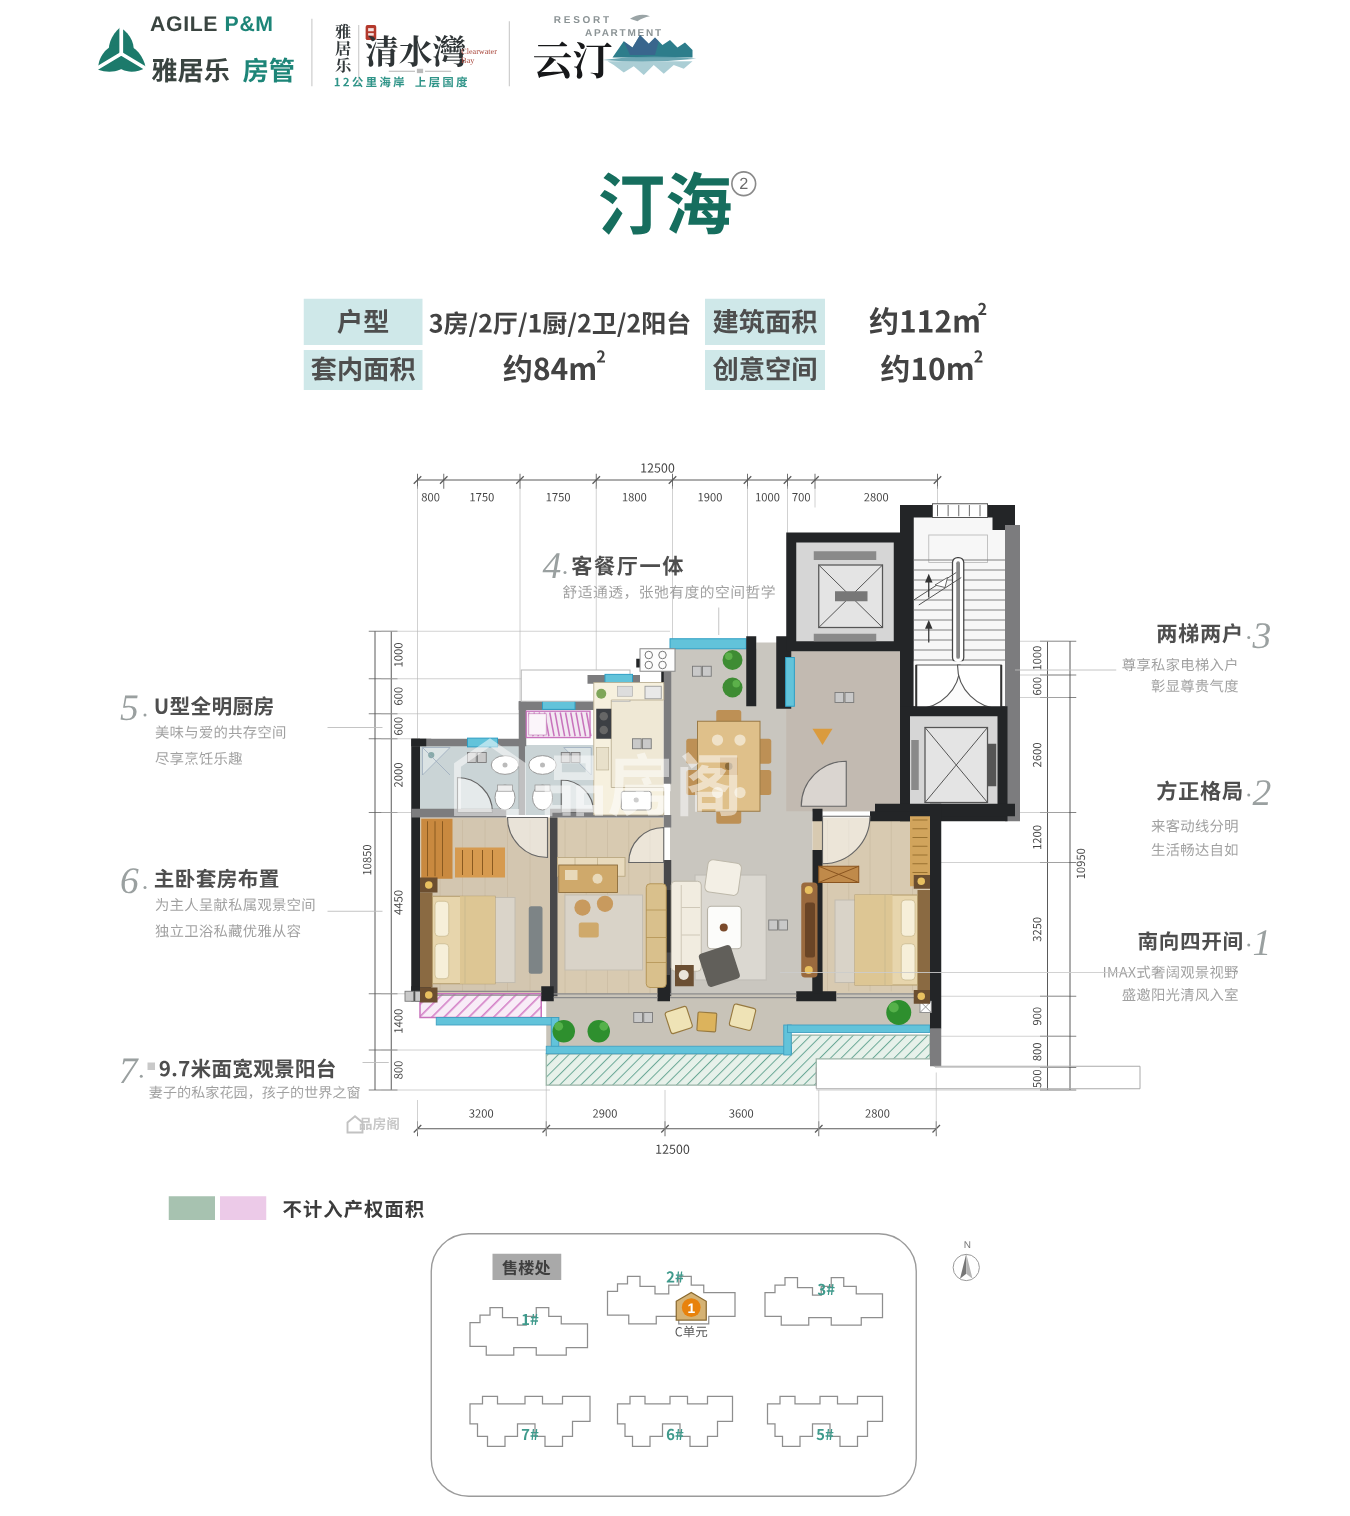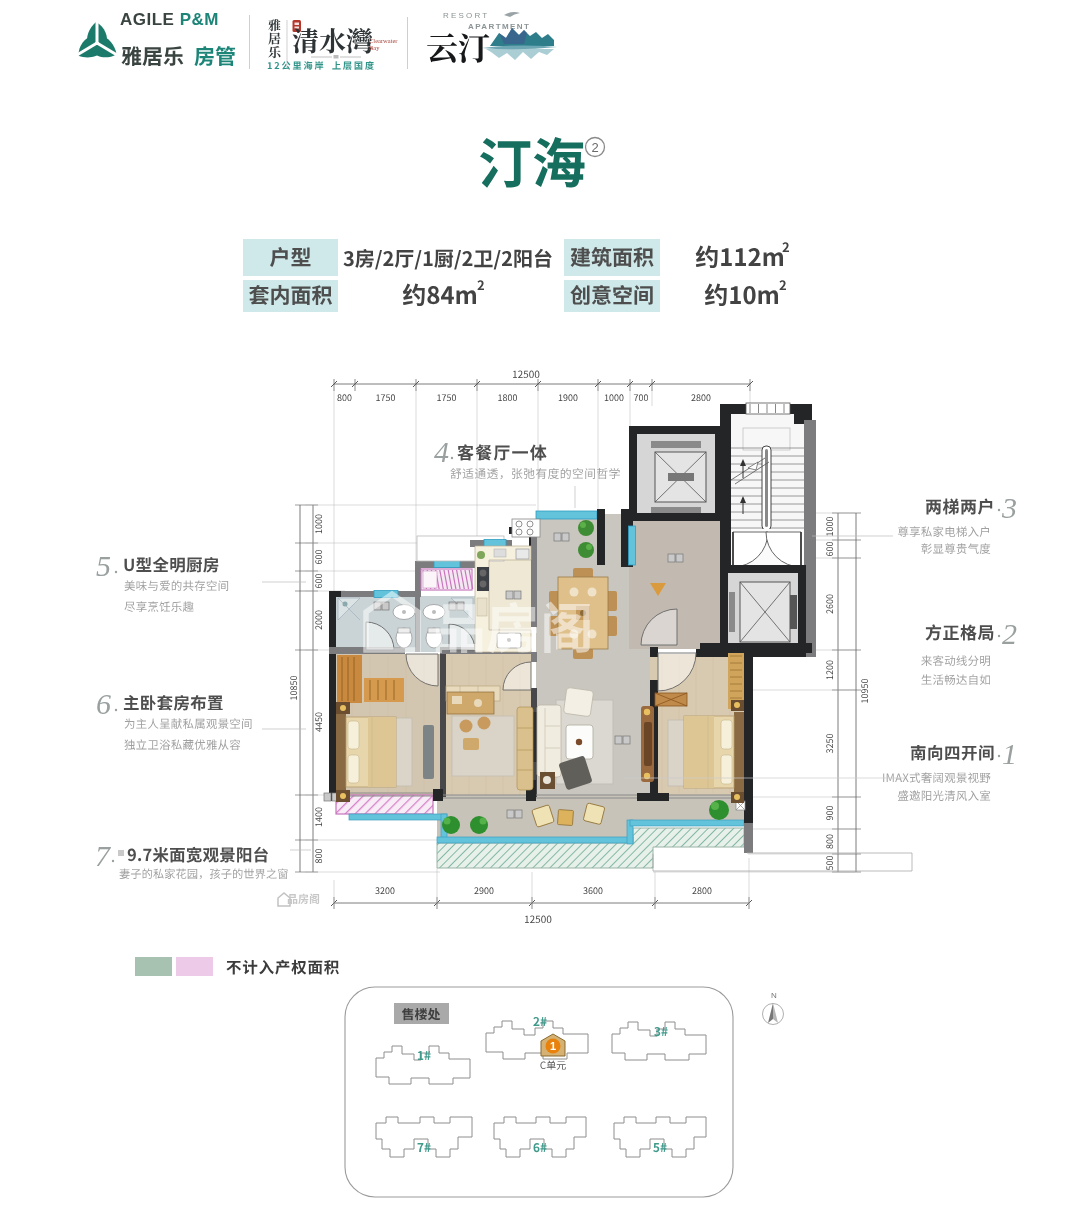--- a/index.html
+++ b/index.html
@@ -45,21 +45,21 @@
     <line x1="74" y1="40" x2="95" y2="40" stroke="#999" stroke-width=".6"></line>
     <rect x="67.5" y="38" width="5" height="3.5" fill="#bbb"></rect>
 </svg>
 
 <svg style="position:absolute;left:267px;top:59px" width="145" height="14" viewBox="0 0 145 14">
     <path fill="#2f9488" transform="translate(0 10)" d="M0.8 0.0L4.8 0.0L4.8 -1.1L3.6 -1.1L3.6 -6.8L2.6 -6.8C2.1 -6.5 1.7 -6.4 1.0 -6.2L1.0 -5.4L2.2 -5.4L2.2 -1.1L0.8 -1.1ZM7.6 0.0L12.2 0.0L12.2 -1.1L10.7 -1.1C10.4 -1.1 9.9 -1.1 9.6 -1.1C10.8 -2.3 11.9 -3.6 11.9 -4.8C11.9 -6.1 11.0 -6.9 9.7 -6.9C8.8 -6.9 8.2 -6.6 7.5 -5.9L8.3 -5.2C8.6 -5.5 9.0 -5.9 9.5 -5.9C10.2 -5.9 10.6 -5.4 10.6 -4.8C10.6 -3.7 9.5 -2.4 7.6 -0.8ZM17.2 -7.6C16.7 -6.3 15.8 -5.0 14.8 -4.2C15.1 -4.0 15.6 -3.6 15.8 -3.4C16.8 -4.3 17.8 -5.8 18.4 -7.3ZM20.8 -7.7L19.7 -7.2C20.4 -5.9 21.5 -4.4 22.5 -3.4C22.7 -3.7 23.1 -4.2 23.4 -4.4C22.5 -5.2 21.4 -6.5 20.8 -7.7ZM15.8 0.4C16.3 0.2 16.9 0.1 21.4 -0.2C21.6 0.2 21.8 0.5 22.0 0.8L23.1 0.2C22.6 -0.6 21.8 -1.9 21.0 -3.0L19.9 -2.5C20.2 -2.1 20.5 -1.7 20.8 -1.3L17.3 -1.0C18.2 -2.0 19.0 -3.3 19.7 -4.6L18.5 -5.1C17.8 -3.5 16.7 -1.9 16.3 -1.5C15.9 -1.1 15.7 -0.9 15.4 -0.8C15.6 -0.5 15.8 0.1 15.8 0.4ZM27.9 -4.9L29.6 -4.9L29.6 -4.1L27.9 -4.1ZM30.6 -4.9L32.3 -4.9L32.3 -4.1L30.6 -4.1ZM27.9 -6.5L29.6 -6.5L29.6 -5.8L27.9 -5.8ZM30.6 -6.5L32.3 -6.5L32.3 -5.8L30.6 -5.8ZM26.5 -2.3L26.5 -1.3L29.5 -1.3L29.5 -0.5L25.9 -0.5L25.9 0.6L34.2 0.6L34.2 -0.5L30.7 -0.5L30.7 -1.3L33.8 -1.3L33.8 -2.3L30.7 -2.3L30.7 -3.1L33.5 -3.1L33.5 -7.5L26.8 -7.5L26.8 -3.1L29.5 -3.1L29.5 -2.3ZM37.3 -6.9C37.8 -6.6 38.6 -6.2 38.9 -5.9L39.5 -6.7C39.2 -7.0 38.4 -7.4 37.9 -7.7ZM36.8 -4.3C37.3 -4.0 38.0 -3.6 38.3 -3.3L38.9 -4.1C38.6 -4.4 37.9 -4.8 37.4 -5.1ZM37.0 0.1L38.0 0.7C38.4 -0.2 38.8 -1.3 39.2 -2.3L38.3 -2.9C37.9 -1.8 37.4 -0.6 37.0 0.1ZM41.7 -4.1C41.9 -4.0 42.1 -3.7 42.3 -3.5L41.1 -3.5L41.2 -4.4L42.0 -4.4ZM40.4 -7.8C40.1 -6.8 39.5 -5.7 38.9 -5.1C39.2 -4.9 39.7 -4.6 39.9 -4.5C40.0 -4.6 40.1 -4.8 40.2 -4.9C40.2 -4.5 40.1 -4.0 40.1 -3.5L39.1 -3.5L39.1 -2.5L39.9 -2.5C39.8 -1.8 39.7 -1.1 39.6 -0.6L43.4 -0.6C43.4 -0.4 43.4 -0.3 43.3 -0.3C43.2 -0.2 43.1 -0.1 43.0 -0.1C42.8 -0.1 42.4 -0.1 42.0 -0.2C42.2 0.1 42.3 0.5 42.3 0.7C42.7 0.8 43.2 0.8 43.5 0.7C43.8 0.7 44.0 0.6 44.2 0.3C44.3 0.1 44.4 -0.1 44.5 -0.6L45.2 -0.6L45.2 -1.5L44.6 -1.5L44.7 -2.5L45.4 -2.5L45.4 -3.5L44.7 -3.5L44.8 -4.8C44.8 -5.0 44.8 -5.3 44.8 -5.3L40.5 -5.3C40.6 -5.5 40.7 -5.7 40.8 -5.9L45.2 -5.9L45.2 -6.9L41.2 -6.9C41.3 -7.1 41.4 -7.3 41.5 -7.6ZM41.4 -2.3C41.7 -2.0 42.0 -1.7 42.2 -1.5L40.8 -1.5L40.9 -2.5L41.8 -2.5ZM42.4 -4.4L43.8 -4.4L43.7 -3.5L42.9 -3.5L43.1 -3.7C43.0 -3.8 42.7 -4.1 42.4 -4.4ZM42.2 -2.5L43.7 -2.5C43.7 -2.1 43.6 -1.8 43.6 -1.5L42.7 -1.5L43.0 -1.7C42.8 -1.9 42.5 -2.2 42.2 -2.5ZM48.5 -4.9L48.5 -3.2C48.5 -2.2 48.4 -0.9 47.7 0.0C47.9 0.1 48.4 0.5 48.6 0.7C49.4 -0.3 49.6 -2.0 49.6 -3.2L49.6 -3.9L56.1 -3.9L56.1 -4.9ZM49.8 -1.8L49.8 -0.9L52.4 -0.9L52.4 0.8L53.5 0.8L53.5 -0.9L56.3 -0.9L56.3 -1.8L53.5 -1.8L53.5 -2.5L55.8 -2.5L55.8 -3.5L50.2 -3.5L50.2 -2.5L52.4 -2.5L52.4 -1.8ZM51.5 -7.8L51.5 -6.4L49.6 -6.4L49.6 -7.5L48.5 -7.5L48.5 -5.4L55.7 -5.4L55.7 -7.5L54.5 -7.5L54.5 -6.4L52.7 -6.4L52.7 -7.8ZM68.6 -7.7L68.6 -0.7L65.3 -0.7L65.3 0.4L73.7 0.4L73.7 -0.7L69.8 -0.7L69.8 -3.9L73.0 -3.9L73.0 -5.1L69.8 -5.1L69.8 -7.7ZM78.7 -4.2L78.7 -3.3L83.9 -3.3L83.9 -4.2ZM78.0 -6.5L83.0 -6.5L83.0 -5.7L78.0 -5.7ZM76.9 -7.4L76.9 -4.7C76.9 -3.3 76.8 -1.2 76.0 0.2C76.3 0.3 76.8 0.6 77.0 0.8C77.9 -0.7 78.0 -3.1 78.0 -4.7L78.0 -4.8L84.2 -4.8L84.2 -7.4ZM82.1 -1.3L82.6 -0.5L79.9 -0.3C80.3 -0.7 80.6 -1.2 80.9 -1.6L83.1 -1.6ZM78.7 0.8C79.1 0.7 79.6 0.6 83.0 0.3C83.2 0.6 83.3 0.8 83.3 0.9L84.4 0.5C84.1 -0.1 83.5 -1.0 83.1 -1.6L84.6 -1.6L84.6 -2.6L78.2 -2.6L78.2 -1.6L79.5 -1.6C79.3 -1.1 78.9 -0.7 78.8 -0.6C78.7 -0.4 78.5 -0.2 78.3 -0.2C78.5 0.1 78.7 0.6 78.7 0.8ZM89.0 -2.1L89.0 -1.2L93.8 -1.2L93.8 -2.1L93.2 -2.1L93.7 -2.4C93.5 -2.6 93.2 -2.9 93.0 -3.2L93.5 -3.2L93.5 -4.1L91.9 -4.1L91.9 -5.0L93.7 -5.0L93.7 -5.9L89.1 -5.9L89.1 -5.0L90.9 -5.0L90.9 -4.1L89.4 -4.1L89.4 -3.2L90.9 -3.2L90.9 -2.1ZM92.2 -2.9C92.4 -2.6 92.7 -2.3 92.8 -2.1L91.9 -2.1L91.9 -3.2L92.8 -3.2ZM87.6 -7.5L87.6 0.8L88.7 0.8L88.7 0.4L94.2 0.4L94.2 0.8L95.3 0.8L95.3 -7.5ZM88.7 -0.7L88.7 -6.4L94.2 -6.4L94.2 -0.7ZM101.4 -5.8L101.4 -5.2L100.2 -5.2L100.2 -4.3L101.4 -4.3L101.4 -2.9L105.2 -2.9L105.2 -4.3L106.6 -4.3L106.6 -5.2L105.2 -5.2L105.2 -5.8L104.1 -5.8L104.1 -5.2L102.4 -5.2L102.4 -5.8ZM104.1 -4.3L104.1 -3.7L102.4 -3.7L102.4 -4.3ZM104.4 -1.6C104.1 -1.3 103.7 -1.1 103.2 -0.9C102.7 -1.1 102.3 -1.3 102.0 -1.6ZM100.2 -2.5L100.2 -1.6L101.2 -1.6L100.8 -1.5C101.2 -1.1 101.5 -0.8 102.0 -0.5C101.3 -0.3 100.6 -0.2 99.8 -0.2C99.9 0.1 100.1 0.5 100.2 0.8C101.3 0.6 102.3 0.5 103.2 0.1C104.0 0.5 105.0 0.7 106.2 0.8C106.3 0.5 106.6 0.1 106.8 -0.1C106.0 -0.2 105.2 -0.3 104.5 -0.5C105.2 -0.9 105.7 -1.5 106.1 -2.2L105.4 -2.5L105.2 -2.5ZM102.1 -7.6C102.2 -7.5 102.3 -7.2 102.3 -7.0L98.9 -7.0L98.9 -4.6C98.9 -3.2 98.8 -1.1 98.1 0.3C98.4 0.4 98.9 0.6 99.1 0.8C99.9 -0.7 100.0 -3.0 100.0 -4.6L100.0 -6.0L106.6 -6.0L106.6 -7.0L103.6 -7.0C103.5 -7.3 103.4 -7.6 103.2 -7.9Z"></path>
   </svg>
 
 <div style="position:absolute;left:407px;top:17px;width:1px;height:52px;background:#cfcfcf"></div>
 
-<div style="position:absolute;left:443px;top:11px;font-size:8px;letter-spacing:2.2px;color:#8c9496;font-weight:normal">RESORT</div>
+<div style="position:absolute;left:443px;top:11px;font-size:8px;letter-spacing:2.2px;color:#8c9496;font-weight:bold">RESORT</div>
 <div style="position:absolute;left:468px;top:22px;font-size:8px;letter-spacing:1.4px;color:#8c9496;font-weight:bold">APARTMENT</div>
 
 <svg style="position:absolute;left:420px;top:8px" width="160" height="64" viewBox="0 0 160 64">
     <path fill="#17181a" transform="translate(6 52)" d="M23.6 -26.8L21.4 -24.0L4.4 -24.0L4.6 -23.0L26.9 -23.0C27.4 -23.0 27.7 -23.2 27.8 -23.6C26.3 -24.9 23.6 -26.8 23.6 -26.8ZM19.6 -10.0L19.3 -9.8C21.0 -7.8 22.8 -5.3 24.1 -2.8C17.2 -2.5 10.7 -2.3 6.8 -2.3C10.7 -4.7 15.4 -8.6 17.6 -11.6C18.3 -11.5 18.7 -11.7 18.9 -12.0L14.7 -14.2L30.1 -14.2C30.6 -14.2 30.9 -14.4 31.0 -14.8C29.4 -16.1 26.8 -18.1 26.8 -18.1L24.5 -15.1L1.1 -15.1L1.4 -14.2L13.6 -14.2C12.0 -10.7 7.9 -4.9 5.2 -3.0C4.8 -2.8 3.8 -2.5 3.8 -2.5L5.2 2.3C5.6 2.2 6.0 2.0 6.3 1.5C14.0 0.3 20.2 -0.9 24.6 -1.8C25.2 -0.5 25.8 0.8 26.1 2.1C30.6 5.5 33.5 -4.3 19.6 -10.0ZM35.7 -26.4L35.5 -26.2C36.7 -25.0 38.1 -23.0 38.6 -21.2C42.1 -19.0 44.8 -25.7 35.7 -26.4ZM33.2 -19.2L32.9 -19.0C34.0 -17.9 35.2 -16.1 35.5 -14.4C38.8 -12.2 41.6 -18.5 33.2 -19.2ZM34.8 -6.8C34.5 -6.8 33.3 -6.8 33.3 -6.8L33.3 -6.2C34.0 -6.1 34.6 -6.0 35.1 -5.7C35.8 -5.2 36.0 -2.2 35.4 1.2C35.6 2.4 36.4 2.9 37.2 2.9C38.7 2.9 39.8 1.8 39.9 0.2C40.0 -2.7 38.7 -3.8 38.6 -5.5C38.6 -6.3 38.8 -7.5 39.1 -8.6C39.6 -10.3 42.0 -17.4 43.3 -21.2L42.8 -21.4C36.6 -8.6 36.6 -8.6 35.8 -7.5C35.5 -6.8 35.3 -6.8 34.8 -6.8ZM43.1 -23.4L43.3 -22.5L52.6 -22.5L52.6 -2.2C52.6 -1.7 52.4 -1.5 51.9 -1.5C50.9 -1.5 46.5 -1.8 46.5 -1.8L46.5 -1.4C48.6 -1.1 49.5 -0.6 50.1 0.0C50.8 0.6 51.0 1.6 51.1 2.8C55.9 2.5 56.6 0.6 56.6 -2.0L56.6 -22.5L62.5 -22.5C62.9 -22.5 63.3 -22.7 63.4 -23.0C62.0 -24.3 59.6 -26.1 59.6 -26.1L57.6 -23.4Z"></path>
 
 <path d="M84 7 Q92 2 100 5 Q94 6 90 9 Q87 8 84 7 Z" fill="#9aa4a6"></path>
 
 <path d="M70 38 L79 25 L86 30 L92 20 L99 27 L104 22 L110 28 L116 24 L122 30 L128 26 L134 32 L134 38 Z" fill="#2d7d8b"></path>
 <path d="M79 25 L86 30 L92 20 L99 27 L104 22 L107 25 L104 36 L84 36 Z" fill="#3f5d8f" opacity=".7"></path>
 

